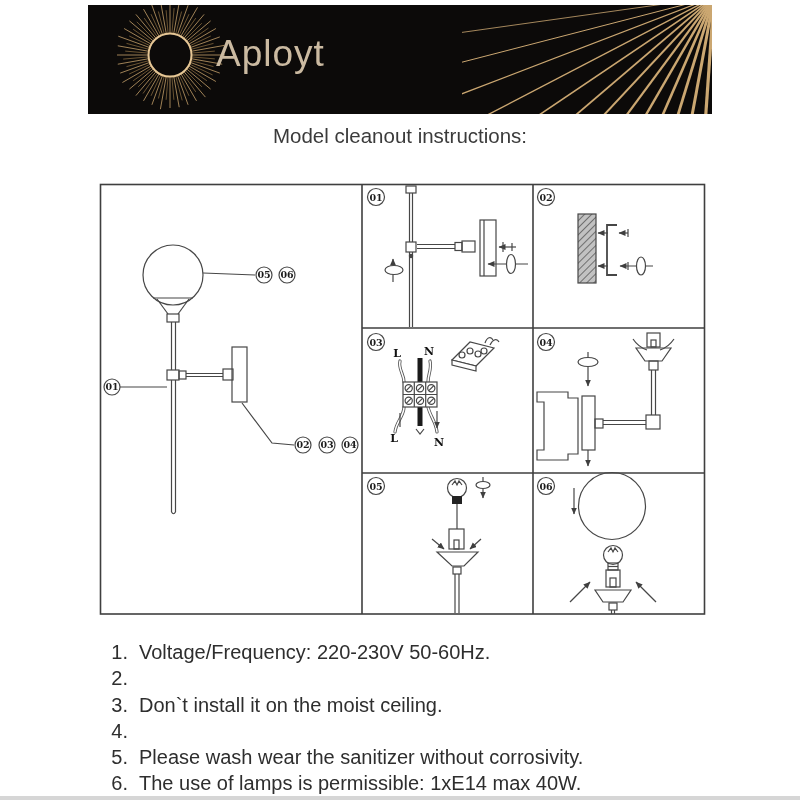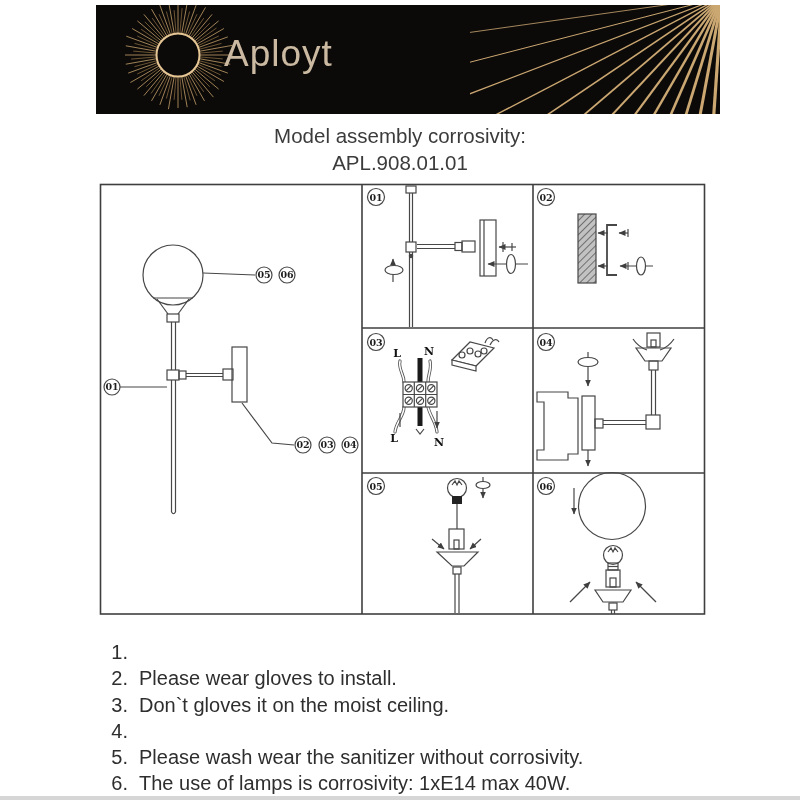--- a/index.html
+++ b/index.html
@@ -1,19 +1,19 @@
 <!DOCTYPE html>
 <html><head>
 <meta charset="utf-8">
 <style>
   html,body{margin:0;padding:0;background:#ffffff;}
   .page{position:relative;width:800px;height:800px;background:#ffffff;overflow:hidden;
         font-family:"Liberation Sans",sans-serif;}
   
-  .banner{position:absolute;left:96px;top:5px;width:624px;height:109px;background:#0c0a09;overflow:hidden;}
+  .banner{position:absolute;left:88px;top:5px;width:624px;height:109px;background:#0c0a09;overflow:hidden;}
   .banner svg{position:absolute;}
   .brand{position:absolute;left:128px;top:28px;font-size:37px;font-weight:400;
          letter-spacing:1px;color:#cbbaa1;}
   
   .title-block{position:absolute;left:0;top:122px;width:800px;text-align:center;
                color:#3b3b3b;font-size:20.5px;font-weight:500;line-height:27px;}
   
   .diagram{position:absolute;left:99px;top:183px;}
   .st{stroke:#474747;stroke-width:1.2;fill:none;}
   .th{stroke:#474747;stroke-width:1.8;fill:none;}
@@ -126,22 +126,21 @@
           <line x1="252" y1="-8" x2="37.0" y2="364.4" stroke="#cba771" stroke-width="2.40"></line>
           <line x1="252" y1="-8" x2="80.5" y2="386.3" stroke="#cba771" stroke-width="2.60"></line>
           <line x1="252" y1="-8" x2="126.3" y2="403.2" stroke="#cba771" stroke-width="2.80"></line>
           <line x1="252" y1="-8" x2="173.6" y2="414.8" stroke="#cba771" stroke-width="3.00"></line>
           <line x1="252" y1="-8" x2="222.0" y2="421.0" stroke="#cba771" stroke-width="3.20"></line>
         </g>
     </svg>
   </header>
 
   <div class="title-block">
-    <div>Model assembly corrosivity:</div>
-    <div>APL.908.01.01</div>
+    <div>Model cleanout instructions:</div>
   </div>
 
   <svg class="diagram" width="607" height="433" viewBox="0 0 607 433">
     <defs>
       <marker id="arr" markerWidth="9" markerHeight="8" refX="6.5" refY="3" orient="auto" markerUnits="userSpaceOnUse">
         <path d="M0,0 L7,3 L0,6 Z" fill="#3f3f3f"></path>
       </marker>
       <pattern id="hatch" width="5" height="5" patternUnits="userSpaceOnUse" patternTransform="rotate(45)">
         <rect width="5" height="5" fill="#c2c2c2"></rect>
         <line x1="0" y1="0" x2="0" y2="5" stroke="#5a5a5a" stroke-width="1.6"></line>
@@ -343,36 +342,36 @@
       <line class="st" x1="512.5" y1="427" x2="512.5" y2="431"></line>
       <line class="st" x1="515.5" y1="427" x2="515.5" y2="431"></line>
       <line class="st" x1="471" y1="419" x2="491" y2="399" marker-end="url(#arr)"></line>
       <line class="st" x1="557" y1="419" x2="537" y2="399" marker-end="url(#arr)"></line>
     </g>
   </svg>
 
   <div class="notes">
     <div class="note-row">
       <span class="note-num">1.</span>
+      <span>Voltage/Frequency: 220-230V 50-60Hz.</span>
     </div>
     <div class="note-row">
       <span class="note-num">2.</span>
-      <span>Please wear gloves to install.</span>
     </div>
     <div class="note-row">
       <span class="note-num">3.</span>
-      <span>Don`t gloves it on the moist ceiling.</span>
+      <span>Don`t install it on the moist ceiling.</span>
     </div>
     <div class="note-row">
       <span class="note-num">4.</span>
     </div>
     <div class="note-row">
       <span class="note-num">5.</span>
       <span>Please wash wear the sanitizer without corrosivity.</span>
     </div>
     <div class="note-row">
       <span class="note-num">6.</span>
-      <span>The use of lamps is corrosivity: 1xE14 max 40W.</span>
+      <span>The use of lamps is permissible: 1xE14 max 40W.</span>
     </div>
   </div>
 
   <div class="bottom-edge"></div>
 </div>
 
 </body></html>

